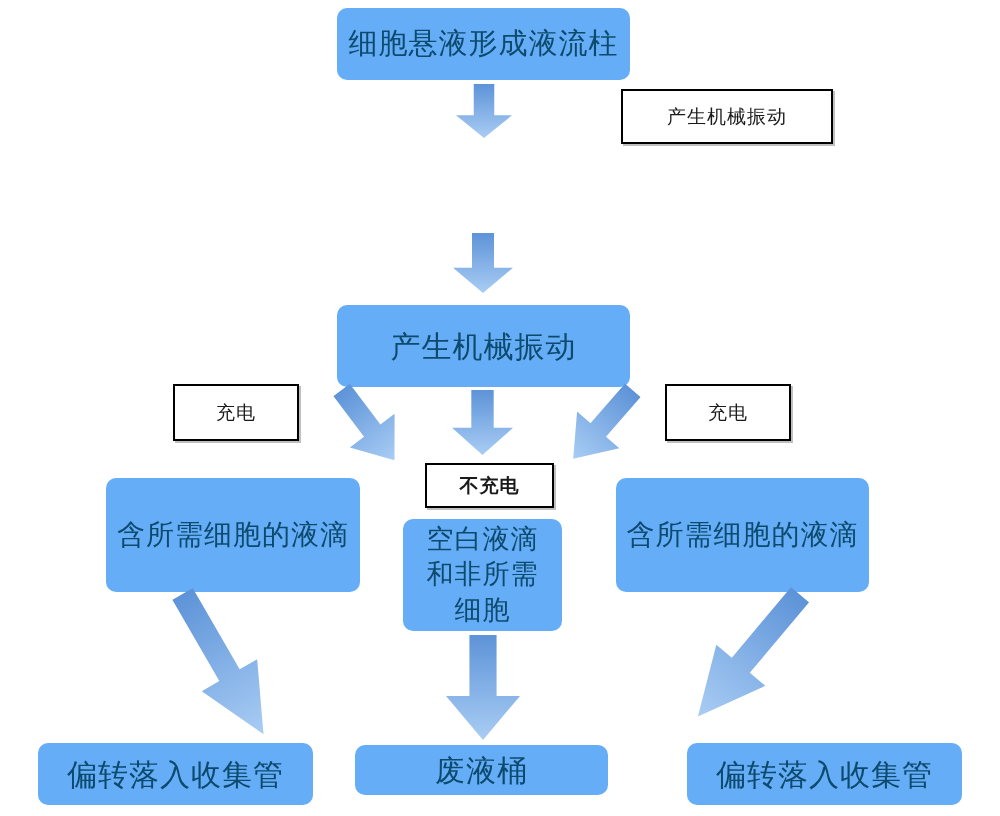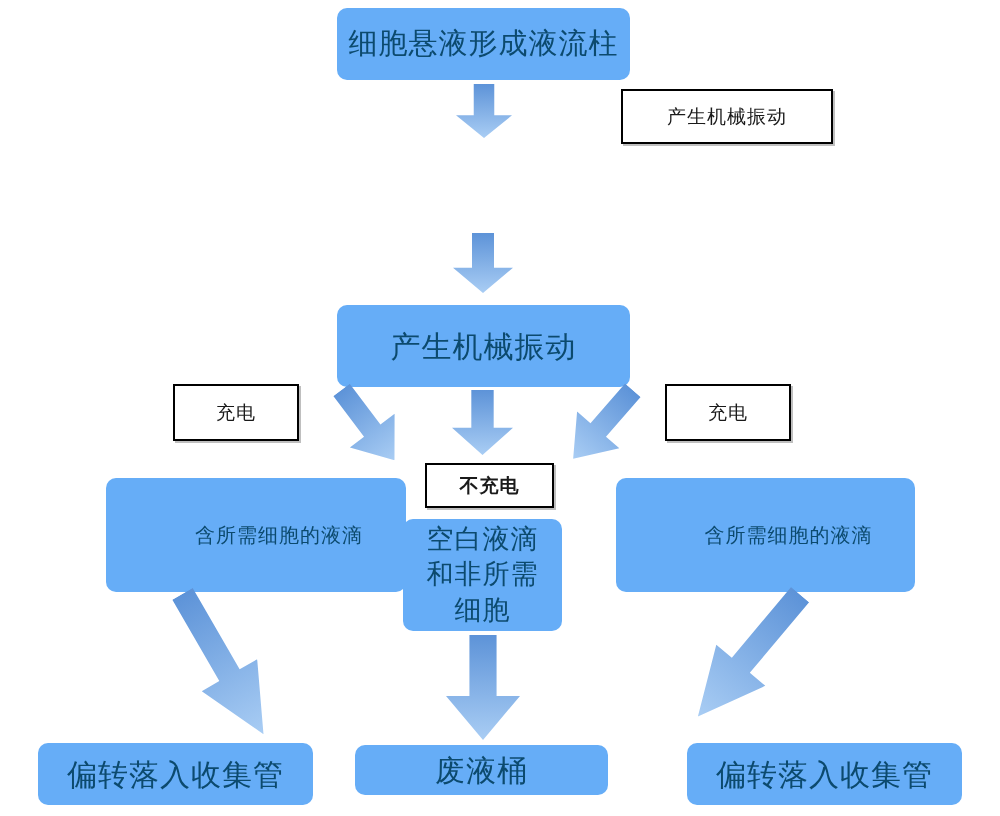--- a/index.html
+++ b/index.html
@@ -43,21 +43,21 @@
   .arrow {
     position: absolute;
   }
   .arrow svg {
     display: block;
     width: 100%;
     height: 100%;
   }
   .fs29 { font-size: 29px; }
   .fs30 { font-size: 30px; }
-  .fs28 { font-size: 20px; padding-left: 46px; }
+  .fs28 { font-size: 28px; }
   .fs27 { font-size: 27px; }
   .wrap-narrow {
     display: inline-block;
     width: 122px;
     word-break: break-all;
   }
   .defs-holder {
     position: absolute;
     width: 0;
     height: 0;

